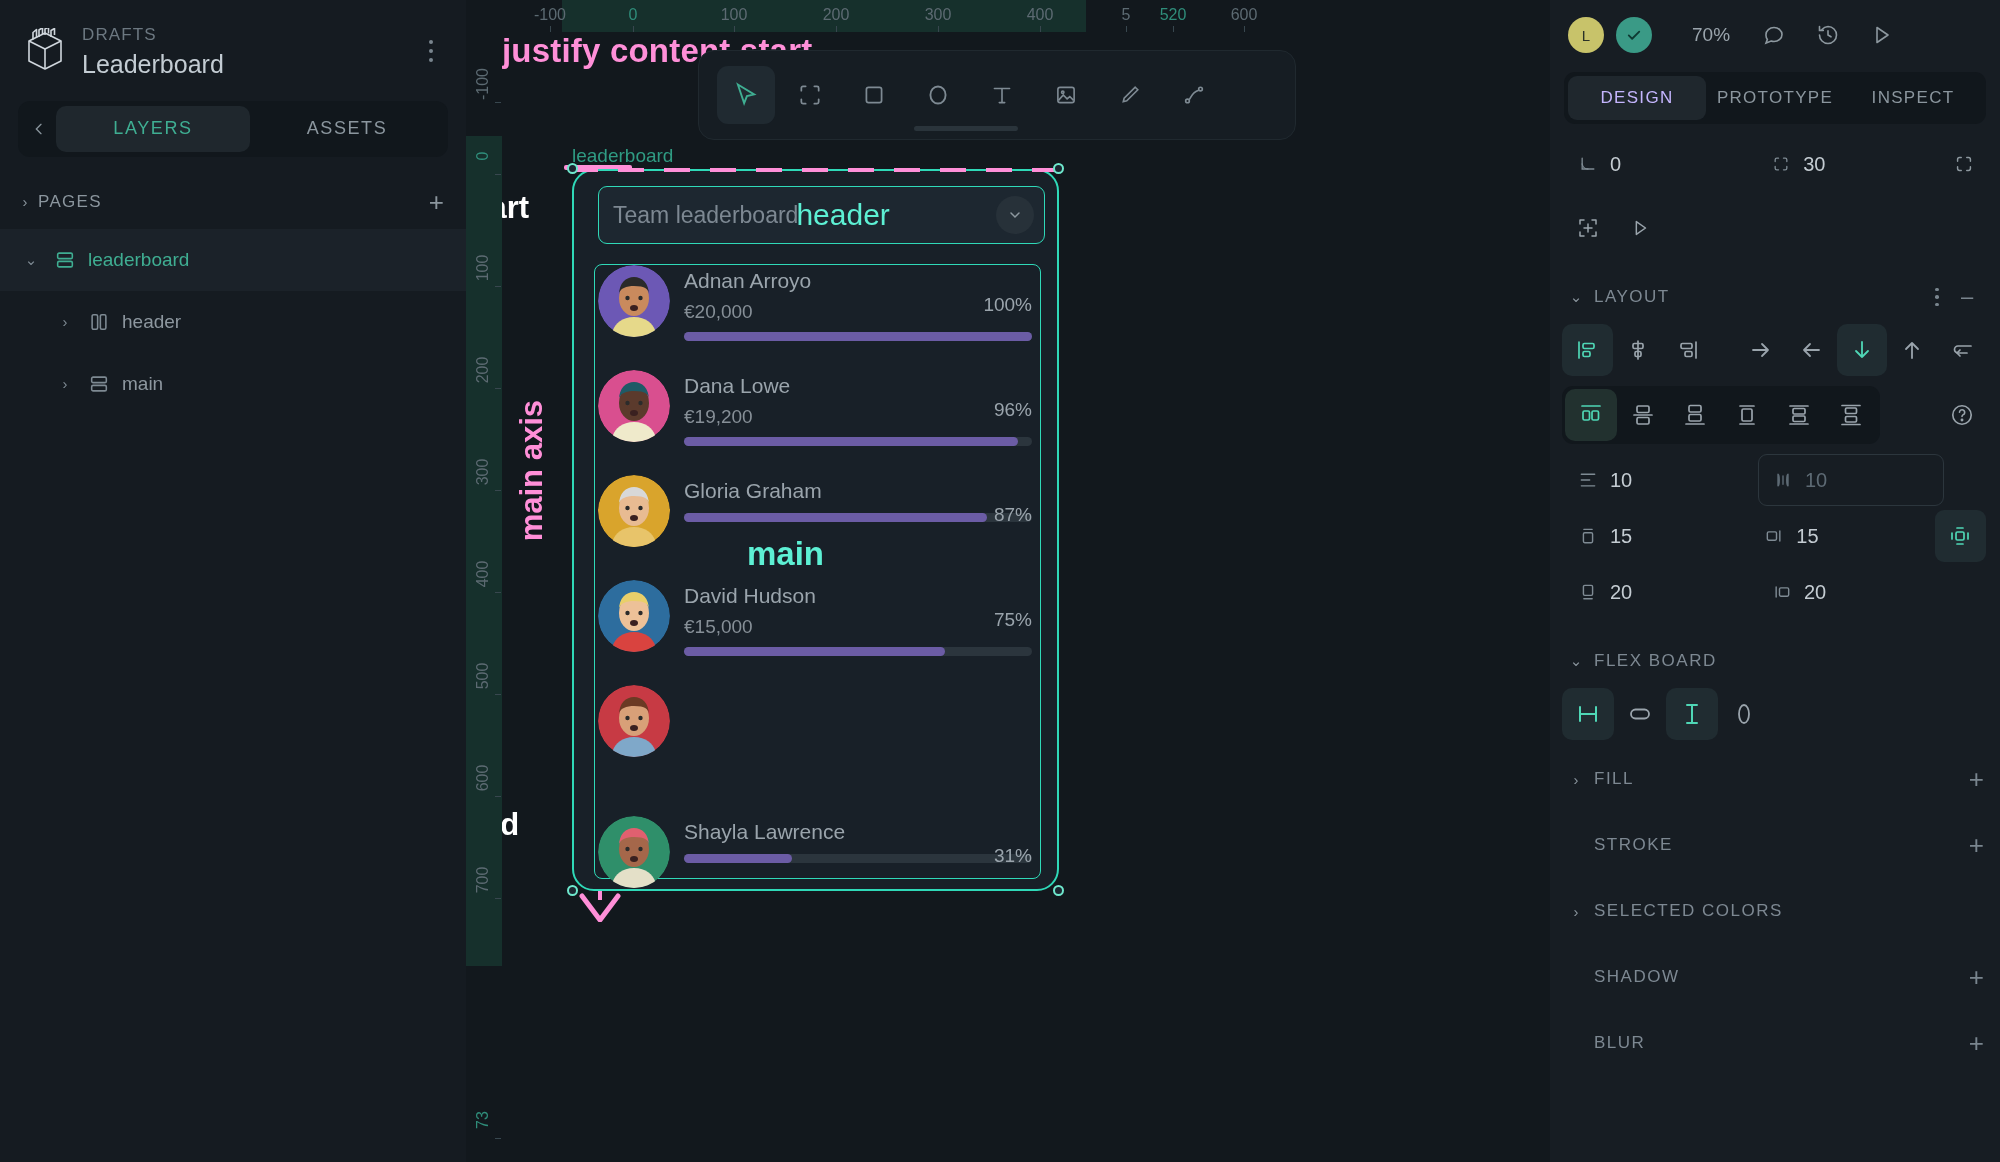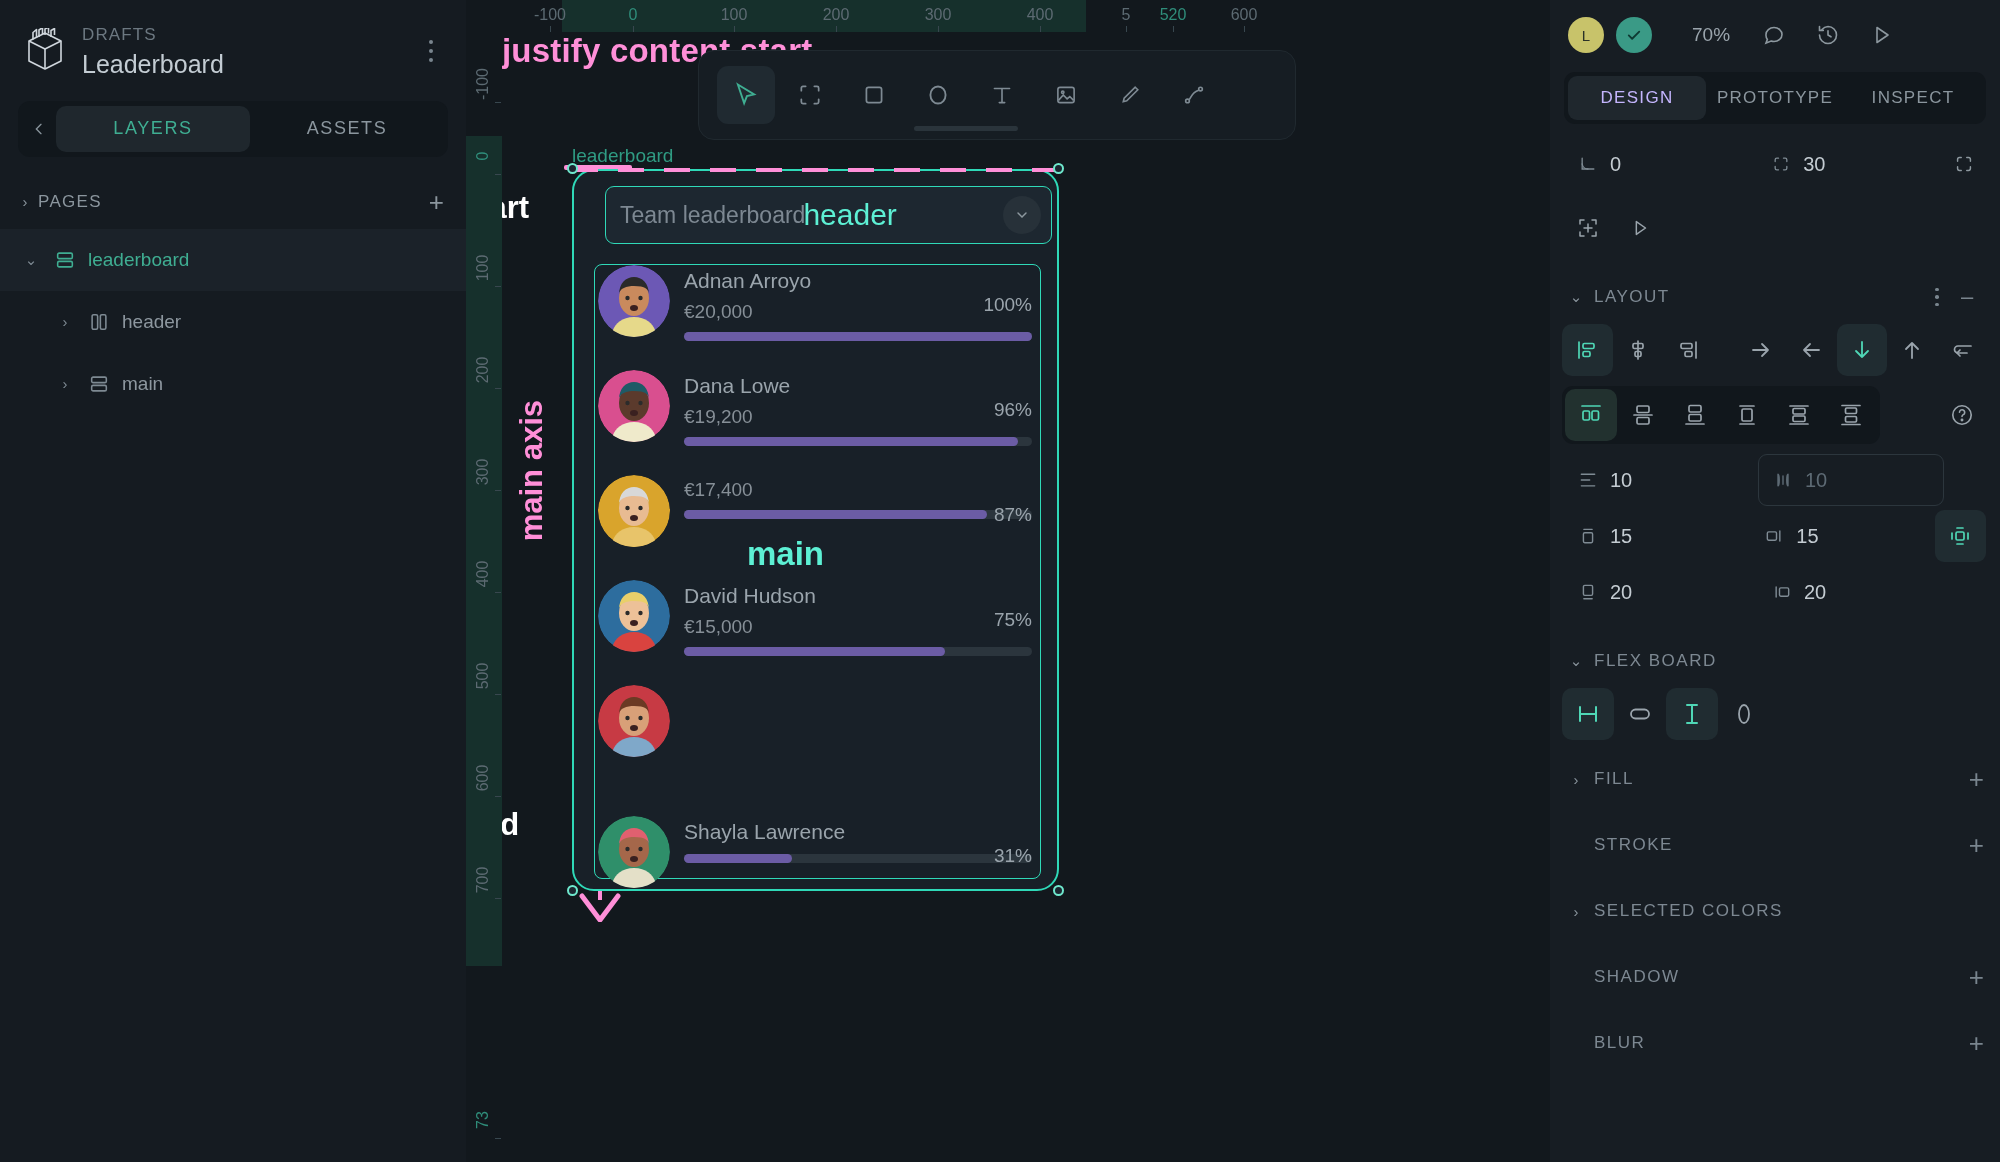--- a/index.html
+++ b/index.html
@@ -90,21 +90,21 @@
 
   
   .dash-top { position: absolute; left: 70px; top: 136px; width: 487px; height: 4px;
     background: repeating-linear-gradient(90deg,#ff8fd8 0 26px, transparent 26px 46px); }
   .handle { position: absolute; width: 11px; height: 11px; border-radius: 50%;
     background: #1b2630; border: 2px solid #6fe8cd; }
 
   .card-inner { position: absolute; left: 20px; top: 15px; right: 20px; bottom: 15px; }
 
   .hdr {
-    position: absolute; left: 11px; top: 0; width: 447px; height: 58px;
+    position: absolute; left: 4px; top: 0; width: 447px; height: 58px;
     border: 1px solid #2fd9b8; border-radius: 9px; background: #1d2730;
     display: flex; align-items: center; padding: 0 10px 0 14px;
   }
   .hdr-title { font-size: 23px; color: #7d8892; flex: none; }
   .hdr-badge { font-size: 30px; color: #5df0d4; margin-left: -2px; font-weight: 400; }
   .hdr-caret { margin-left: auto; width: 38px; height: 38px; border-radius: 50%;
     background: #273139; display: flex; align-items: center; justify-content: center;
     color: #8d989f; font-size: 15px; }
 
   .main-box { position: absolute; left: 0; top: 78px; width: 447px; height: 615px;
@@ -314,21 +314,21 @@
                     <circle cx="36" cy="36" r="36" fill="#d9a42c"></circle>
                     <path d="M36 52c12 0 19 7 21 13v7H15v-7c2-6 9-13 21-13z" fill="#e8c46a"></path>
                     <ellipse cx="36" cy="33" rx="15" ry="18" fill="#e8bb92"></ellipse>
                     <path d="M21 30c0-12 7-18 15-18s15 6 15 18c0-6-4-9-15-9-7 0-15 2-15 9z" fill="#d8d8d8"></path>
                     <circle cx="29.5" cy="33" r="2.2" fill="#2b2b2b"></circle>
                     <circle cx="42.5" cy="33" r="2.2" fill="#2b2b2b"></circle>
                     <ellipse cx="36" cy="43" rx="4" ry="3" fill="#3a2020"></ellipse>
                   </svg>
                 </div>
                 <div class="rinfo">
-                  <div class="rmoney">€17,400</div>
+                  <div class="rname">Gloria Graham</div>
                   <div class="rpct">87%</div>
                   <div class="bar-track">
                     <div class="bar-fill" style="width: 87%; background: rgb(107, 92, 165);"></div>
                   </div>
                 </div>
               </div>
               <div class="row" style="top: 315px;">
                 <div class="avatar">
                   <svg width="72" height="72" viewBox="0 0 72 72">
                     <circle cx="36" cy="36" r="36" fill="#2d6d9e"></circle>

